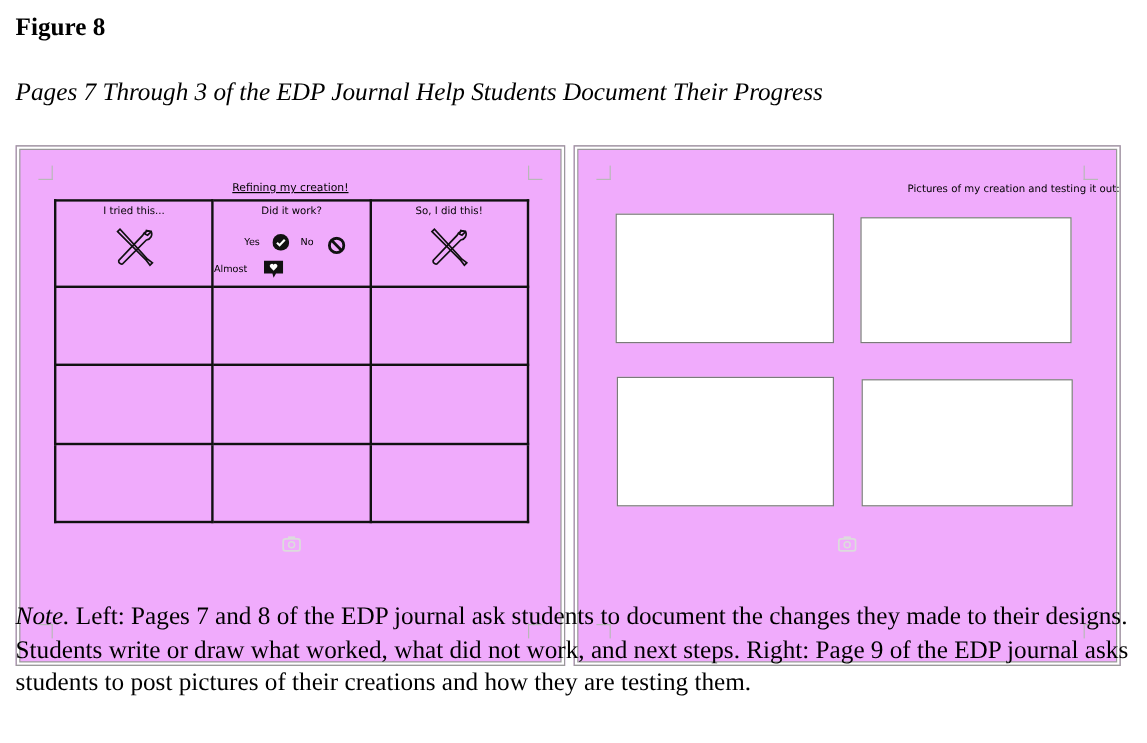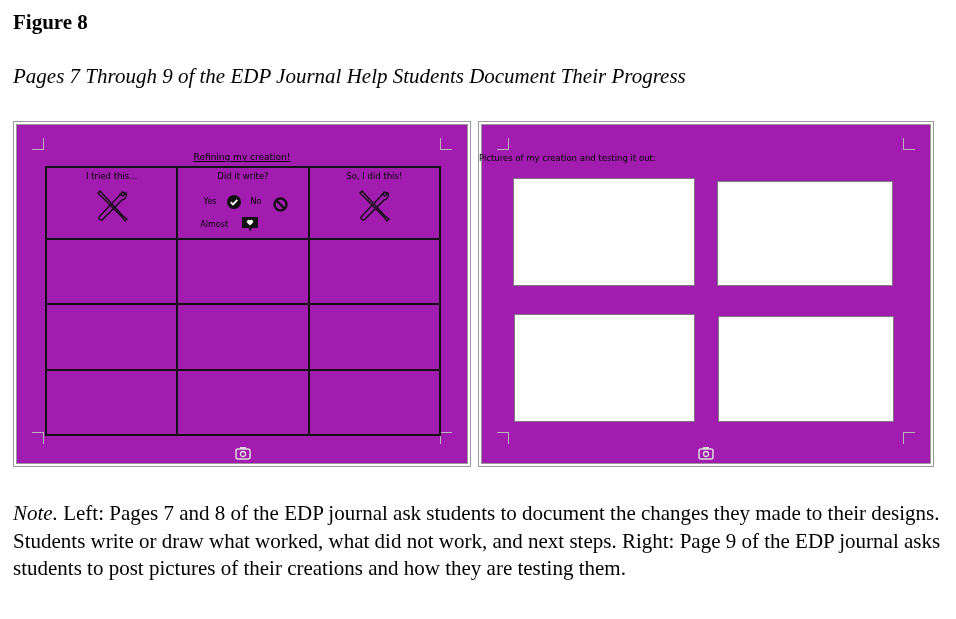--- a/index.html
+++ b/index.html
@@ -3,21 +3,21 @@
   <meta charset="utf-8">
   <style>
     * { box-sizing: border-box; margin: 0; padding: 0; }
     html, body { width: 956px; height: 619px; background: #ffffff; overflow: hidden; }
     body { position: relative; font-family: "Liberation Serif", serif; color: #000; }
 
     .fig-label { position: absolute; left: 13px; top: 10px; font-size: 21px; font-weight: bold; }
     .fig-title { position: absolute; left: 13px; top: 64px; font-size: 21px; font-style: italic; white-space: nowrap; }
 
     .page {
-      position: absolute; top: 121px; height: 346px; background: #a21caf;
+      position: absolute; top: 121px; height: 434px; background: #f0abfc;
       border: 1px solid #9a9a9a;
       box-shadow: inset 0 0 0 2px #fff, inset 0 0 0 3px #9a9a9a;
     }
     .page.left { left: 13px; width: 458px; }
     .page.right { left: 478px; width: 456px; }
 
     .crop { position: absolute; width: 12px; height: 12px; border-color: #b8b8b8; border-style: solid; border-width: 0; }
     .crop.tl { border-right-width: 1px; border-bottom-width: 1px; }
     .crop.tr { border-left-width: 1px; border-bottom-width: 1px; }
     .crop.bl { border-right-width: 1px; border-top-width: 1px; }
@@ -32,57 +32,57 @@
     .journal-table {
       position: absolute; left: 31px; top: 44px; width: 396px; height: 270px;
       border-collapse: collapse;
     }
     .journal-table td { border: 2px solid #111; vertical-align: top; }
     .journal-table tr.head td { height: 72px; }
     .hcell-title { font-size: 8.5px; text-align: center; margin-top: 3px; }
     .tools-icon { display: block; margin: 6px auto 0; }
     .work-row { display: flex; align-items: center; font-size: 8px; margin-top: 10px; padding-left: 6px; justify-content: center; }
     .work-row .lbl-no { margin-left: 10px; }
-    .almost-row { display: flex; align-items: center; font-size: 8px; margin-top: 5px; padding-left: 22px; }
+    .almost-row { display: flex; align-items: center; font-size: 8px; margin-top: 5px; }
     .almost-row svg { margin-left: 14px; }
 
-    .pics-title { position: absolute; left: 0; right: 0; top: 31px; text-align: left; font-size: 8.5px; }
+    .pics-title { position: absolute; left: 0; right: 0; top: 31px; text-align: right; font-size: 8.5px; }
     .pic-box { position: absolute; border: 1px solid #7a7a7a; background: #fff; }
 
     .footer-logo { position: absolute; width: 16px; height: 14px; }
 
     .note { position: absolute; left: 13px; top: 500px; width: 935px; font-size: 21px; line-height: 27.5px; }
     .note em { }
   </style>
 </head>
 <body>
 
 <div class="fig-label">Figure 8</div>
-<div class="fig-title">Pages 7 Through 9 of the EDP Journal Help Students Document Their Progress</div>
+<div class="fig-title">Pages 7 Through 3 of the EDP Journal Help Students Document Their Progress</div>
 
 <div class="page left">
   <div class="crop tl" style="left:18px;top:16px;"></div>
   <div class="crop tr" style="right:18px;top:16px;"></div>
   <div class="crop bl" style="left:18px;bottom:22px;"></div>
   <div class="crop br" style="right:18px;bottom:22px;"></div>
 
   <div class="refine-title comic">Refining my creation!</div>
 
   <table class="journal-table comic">
     <tbody>
         <tr class="head">
       <td style="width:33.3%;border-radius:26px;">
         <div class="hcell-title">I tried this...</div>
         <svg class="tools-icon" width="40" height="40" viewBox="0 0 40 40" fill="none" stroke="#111" stroke-width="1.4">
           <path d="M6 6 L30 30 L33 34 L35 32 L31 29 L8 4 Z"></path>
           <path d="M34 6 A5 5 0 0 0 27 9 L7 30 A2.5 2.5 0 0 0 10 33 L30 13 A5 5 0 0 0 34 6 L31 9 L29 8 L30 5 Z"></path>
         </svg>
       </td>
       <td style="width:33.3%;">
-        <div class="hcell-title">Did it write?</div>
+        <div class="hcell-title">Did it work?</div>
         <div class="work-row">
           <span>Yes</span>
           <svg style="margin-left:10px" width="14" height="14" viewBox="0 0 14 14">
             <circle cx="7" cy="7" r="7" fill="#111"></circle>
             <path d="M3.8 7.2 L6 9.4 L10.3 4.8" stroke="#fff" stroke-width="1.8" fill="none"></path>
           </svg>
           <span class="lbl-no">No</span>
           <svg style="margin-left:12px;margin-top:6px" width="15" height="15" viewBox="0 0 15 15">
             <circle cx="7.5" cy="7.5" r="6" stroke="#111" stroke-width="2.4" fill="none"></circle>
             <path d="M3.5 3.5 L11.5 11.5" stroke="#111" stroke-width="2.4"></path>

